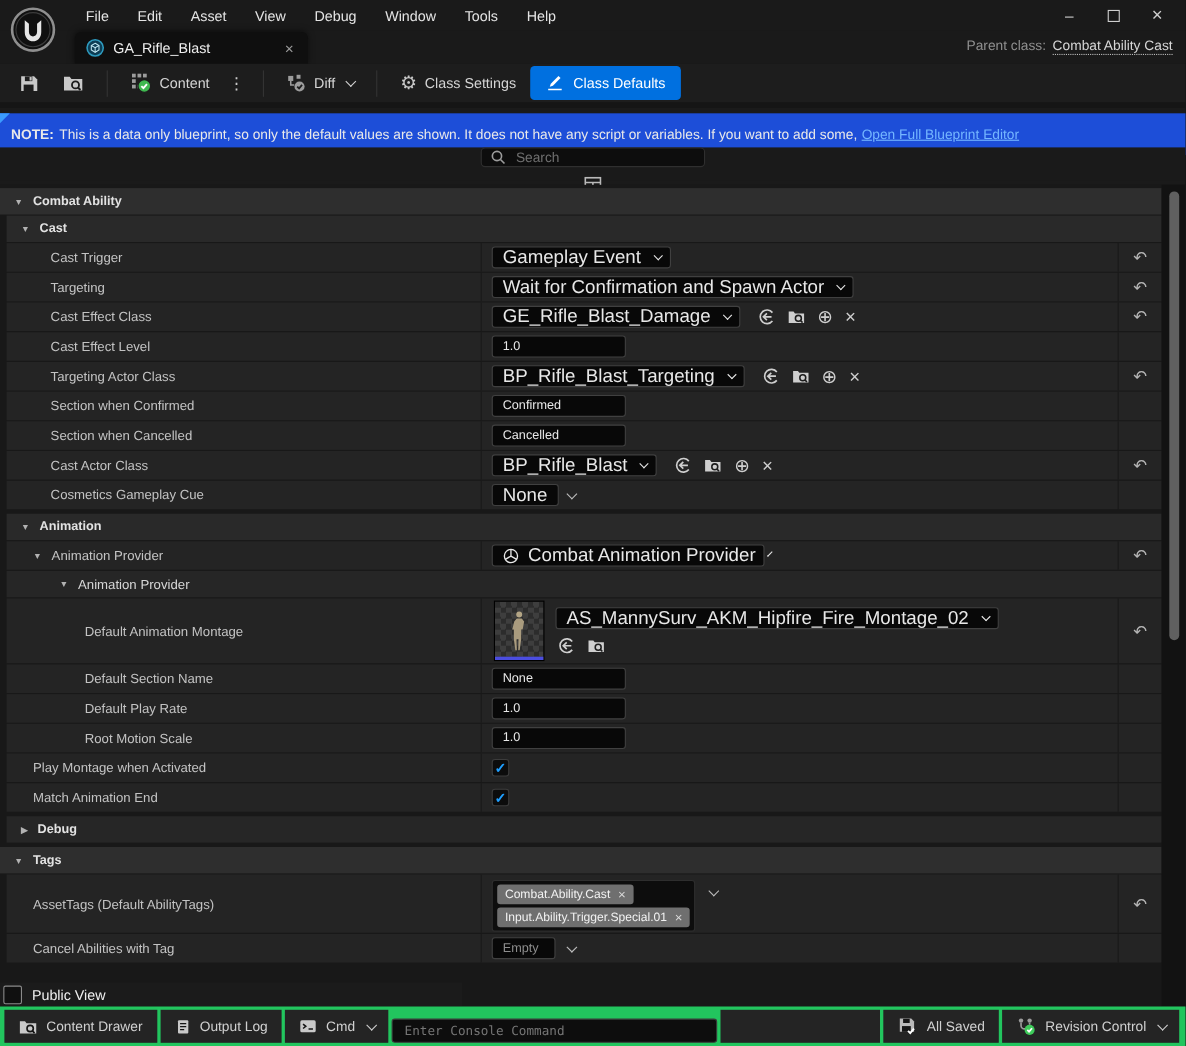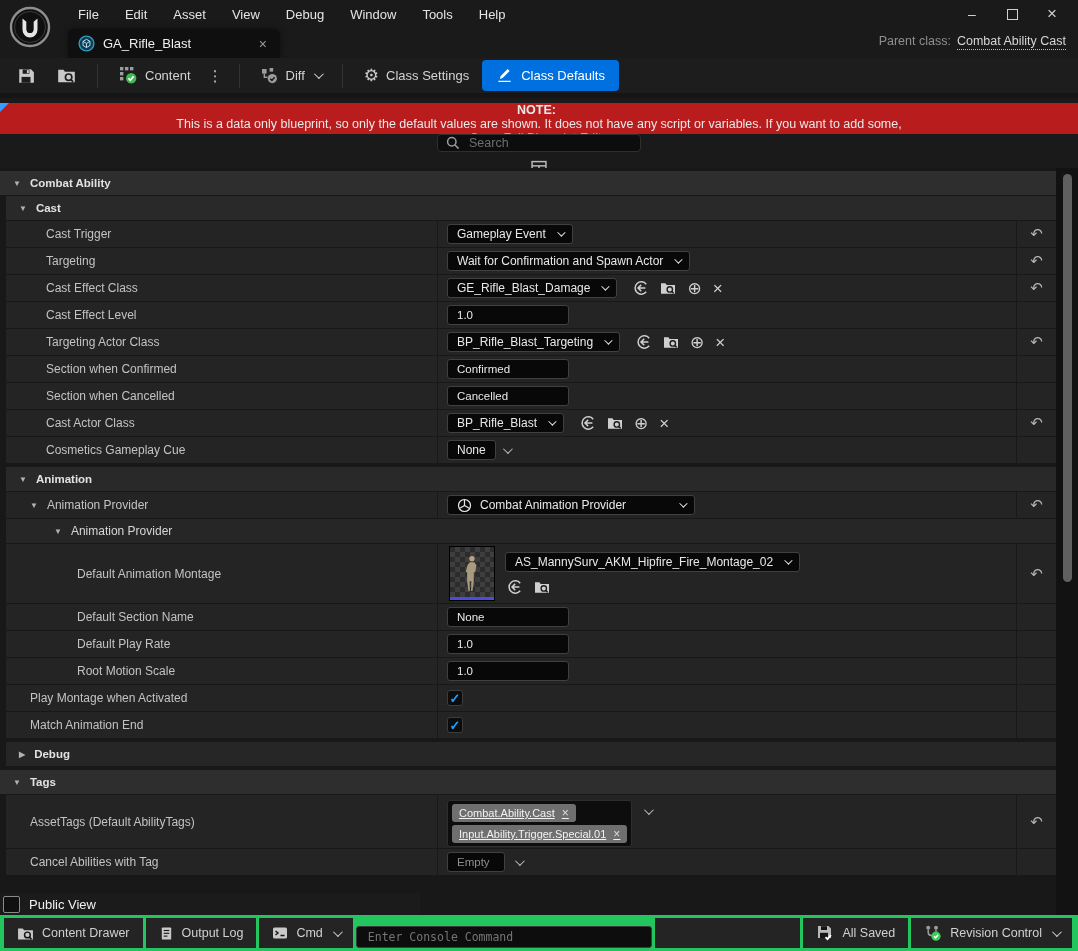--- a/index.html
+++ b/index.html
@@ -27,21 +27,21 @@
   
   .toolbar{position:absolute;left:0;top:58px;width:1078px;height:40px;background:#1d1d1d;display:flex;align-items:center;padding:0 8px;gap:4px;border-bottom:5px solid #151515;}
   .tb-btn{display:flex;align-items:center;gap:7px;padding:6px 9px;border-radius:4px;font-size:13px;color:#d4d4d4;}
   .tb-sep{width:1px;height:24px;background:#333;margin:0 8px;}
   .tb-blue{background:#0070e0;color:#fff;padding:7px 14px;border-radius:4px;display:flex;gap:8px;align-items:center;font-size:13px;}
   .gear-glyph{font-size:17px;color:#c9c9c9;line-height:1;}
   .dots{font-size:15px;color:#c9c9c9;padding:0 4px;}
   .chev{display:inline-block;width:7px;height:7px;border-right:1.6px solid currentColor;border-bottom:1.6px solid currentColor;transform:rotate(45deg) translateY(-2px);margin-left:2px;}
 
   
-  .notebar{position:absolute;left:0;top:103px;width:1078px;height:38px;background:#b91c1c;display:flex;align-items:center;padding:0 10px;font-size:12.5px;color:#e9e9e9;flex-direction:column;}
+  .notebar{position:absolute;left:0;top:103px;width:1078px;height:38px;background:#1d4ed8;display:flex;align-items:center;padding:0 10px;font-size:12.5px;color:#e9e9e9;}
   .note-corner{position:absolute;left:0;top:0;width:0;height:0;border-top:9px solid #3b9cff;border-right:9px solid transparent;}
   .note-bold{font-weight:bold;margin-right:5px;}
   .note-link{color:#74b6ff;text-decoration:underline;margin-left:4px;}
 
   
   .searchrow{position:absolute;left:0;top:134px;width:1078px;height:30px;display:flex;align-items:center;padding:0 8px;gap:8px;background:#1a1a1a;flex-direction:column;}
   .searchbox{flex:1;height:24px;background:#0d0d0d;border:1px solid #2f2f2f;border-radius:4px;display:flex;align-items:center;padding:0 8px;gap:7px;}
   .searchbox input{flex:1;background:transparent;border:none;outline:none;color:#cfcfcf;font-size:12.5px;font-family:"Liberation Sans",sans-serif;}
   .searchbox input::placeholder{color:#6f6f6f;}
   .sr-icon{color:#b9b9b9;display:flex;align-items:center;}
@@ -55,34 +55,34 @@
   .row{display:grid;grid-template-columns:431px 1fr 40px;align-items:center;background:#242424;margin-left:6px;margin-bottom:1px;height:26px;}
   .row.tall{height:59px;}
   .row.tall2{height:53px;}
   .lbl{font-size:12px;color:#c3c3c3;padding-left:40px;display:flex;align-items:center;gap:9px;}
   .lbl.ind1{padding-left:24px;}
   .lbl.ind3{padding-left:71px;}
   .val{display:flex;align-items:center;gap:10px;padding-left:9px;border-left:1px solid #191919;align-self:stretch;}
   .rst{display:flex;align-items:center;justify-content:center;color:#b5b5b5;font-size:15px;border-left:1px solid #191919;align-self:stretch;}
   .subhdr{height:24px;background:#262626;display:flex;align-items:center;gap:9px;padding-left:48px;font-size:12px;color:#d6d6d6;margin-left:6px;margin-bottom:1px;}
 
-  .pill{height:20px;background:#080808;border:1px solid #404040;border-radius:3px;display:flex;align-items:center;gap:9px;padding:0 9px;font-size:12px;color:#e8e8e8;white-space:nowrap;}
+  .pill{height:20px;background:#080808;border:1px solid #404040;border-radius:3px;display:flex;align-items:center;gap:9px;padding:0 9px;font-size:17px;color:#e8e8e8;white-space:nowrap;}
   .pill .chev{width:6px;height:6px;border-width:1.4px;}
   .inp{height:20px;background:#080808;border:1px solid #404040;border-radius:3px;display:flex;align-items:center;padding:0 9px;font-size:11.5px;color:#e8e8e8;width:122px;}
   .icn{color:#cfcfcf;font-size:15px;line-height:1;display:flex;align-items:center;}
   .icnrow{display:flex;align-items:center;gap:11px;margin-left:6px;}
   .chk{width:16px;height:16px;background:#0c0c0c;border:1px solid #3c3c3c;border-radius:3px;display:flex;align-items:center;justify-content:center;color:#1f9fff;font-size:13px;font-weight:bold;}
   .dim{color:#8d8d8d;}
 
   .thumb{width:46px;height:55px;border:1px solid #000;background:repeating-conic-gradient(#3e3e3e 0% 25%, #2c2c2c 0% 50%) 0 0/10px 10px;position:relative;flex:none;margin-left:2px;}
   .thumb .bar{position:absolute;left:0;bottom:0;width:100%;height:3px;background:#4b4de0;}
   .thumb svg{position:absolute;left:50%;top:50%;transform:translate(-50%,-50%);}
 
   .tagbox{background:#0d0d0d;border:1px solid #2e2e2e;border-radius:3px;padding:3px 4px;display:flex;flex-direction:column;gap:3px;align-items:flex-start;}
-  .chip{background:#6f6f6f;border-radius:3px;padding:2px 7px;font-size:11px;color:#f2f2f2;display:flex;align-items:center;gap:7px;text-decoration:underline;}
+  .chip{background:#6f6f6f;border-radius:3px;padding:2px 7px;font-size:11px;color:#f2f2f2;display:flex;align-items:center;gap:7px;}
   .chip .x{color:#dcdcdc;font-size:12px;}
 
   .scroll-track{position:absolute;right:0;top:0;width:22px;height:747px;background:#121212;}
   .scroll-thumb{position:absolute;right:6px;top:6px;width:9px;height:408px;background:#606060;border-radius:5px;}
 
   .publicview{position:absolute;left:0;bottom:0;height:22px;width:420px;background:#1b1b1b;display:flex;align-items:center;gap:9px;padding-left:3px;}
   .pv-box{width:17px;height:17px;background:#101010;border:1px solid #8a8a8a;border-radius:2px;}
   .pv-label{font-size:13px;color:#f0f0f0;}
 
   

